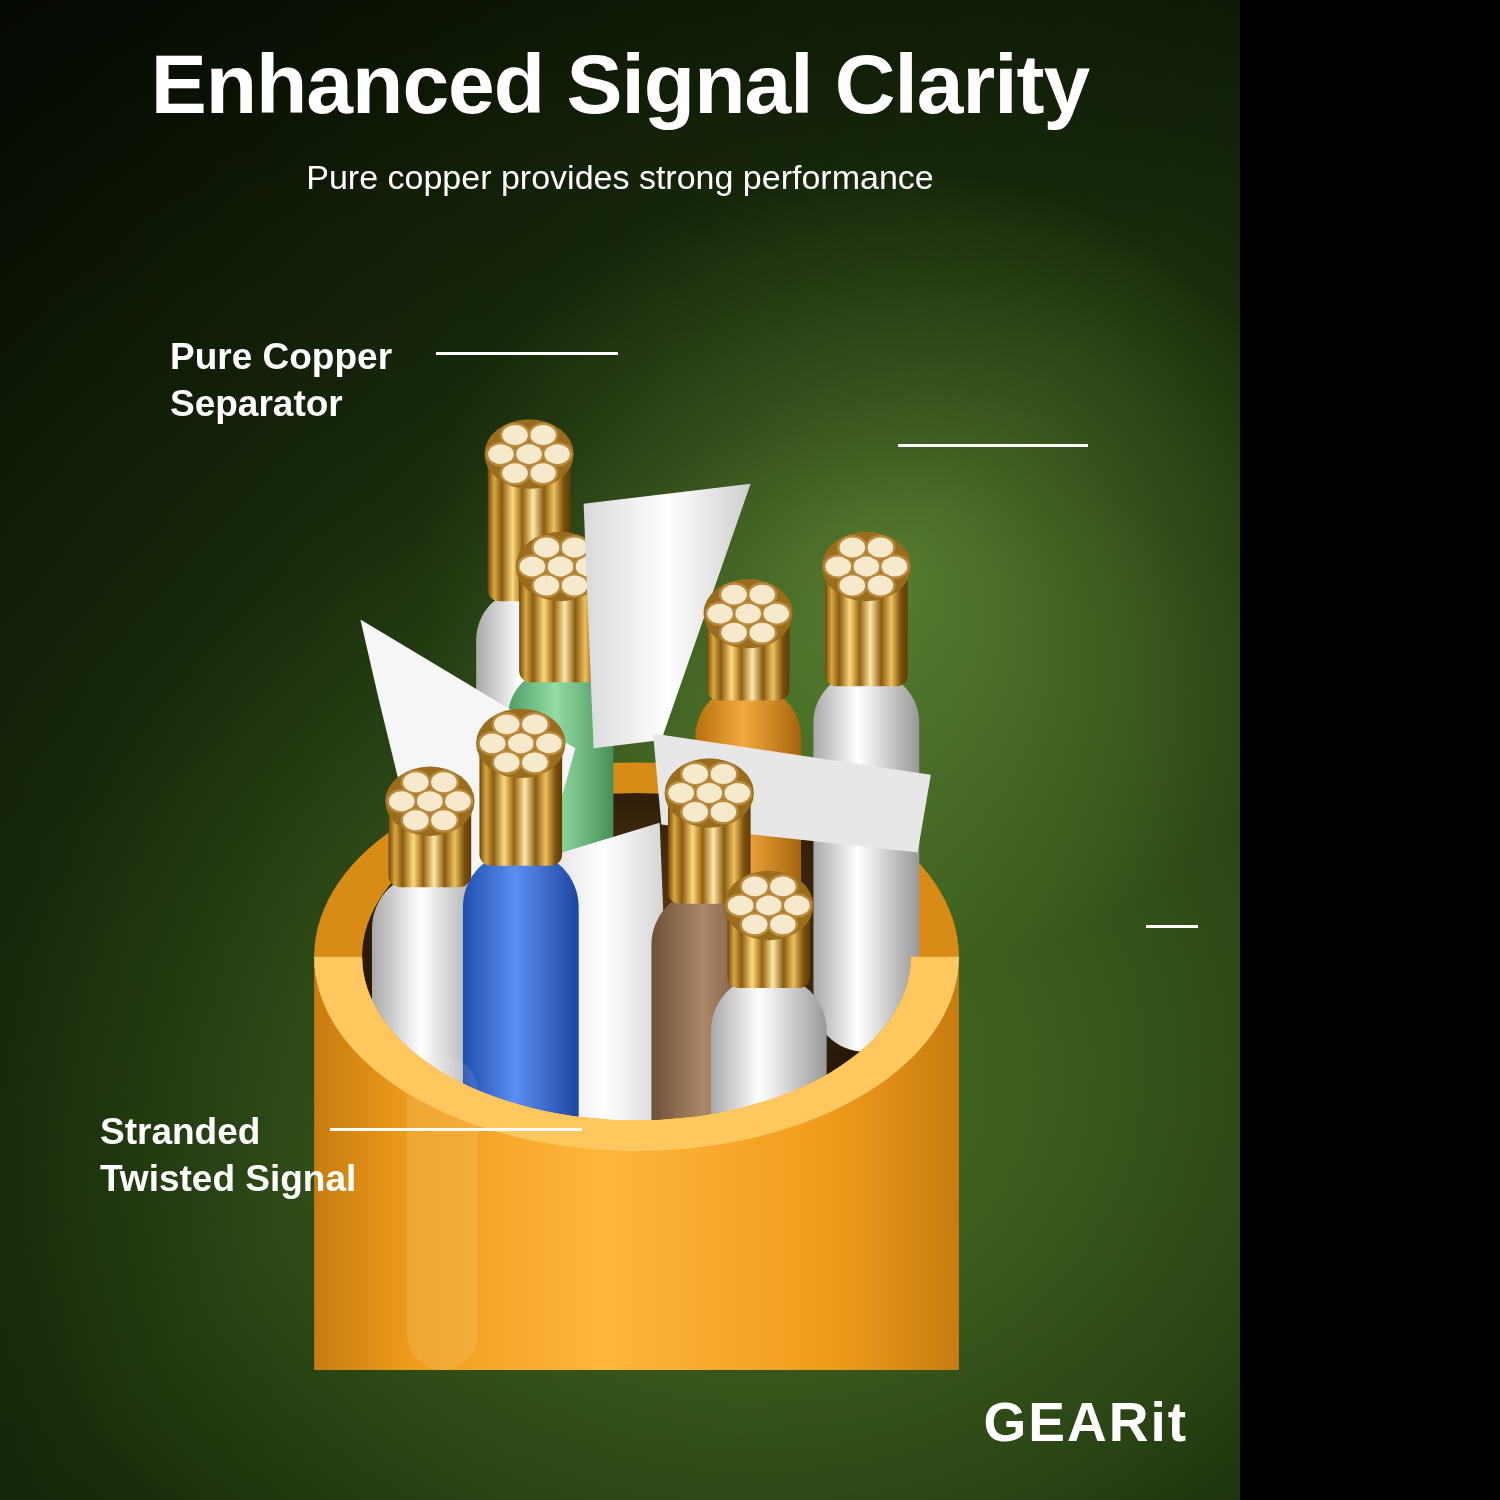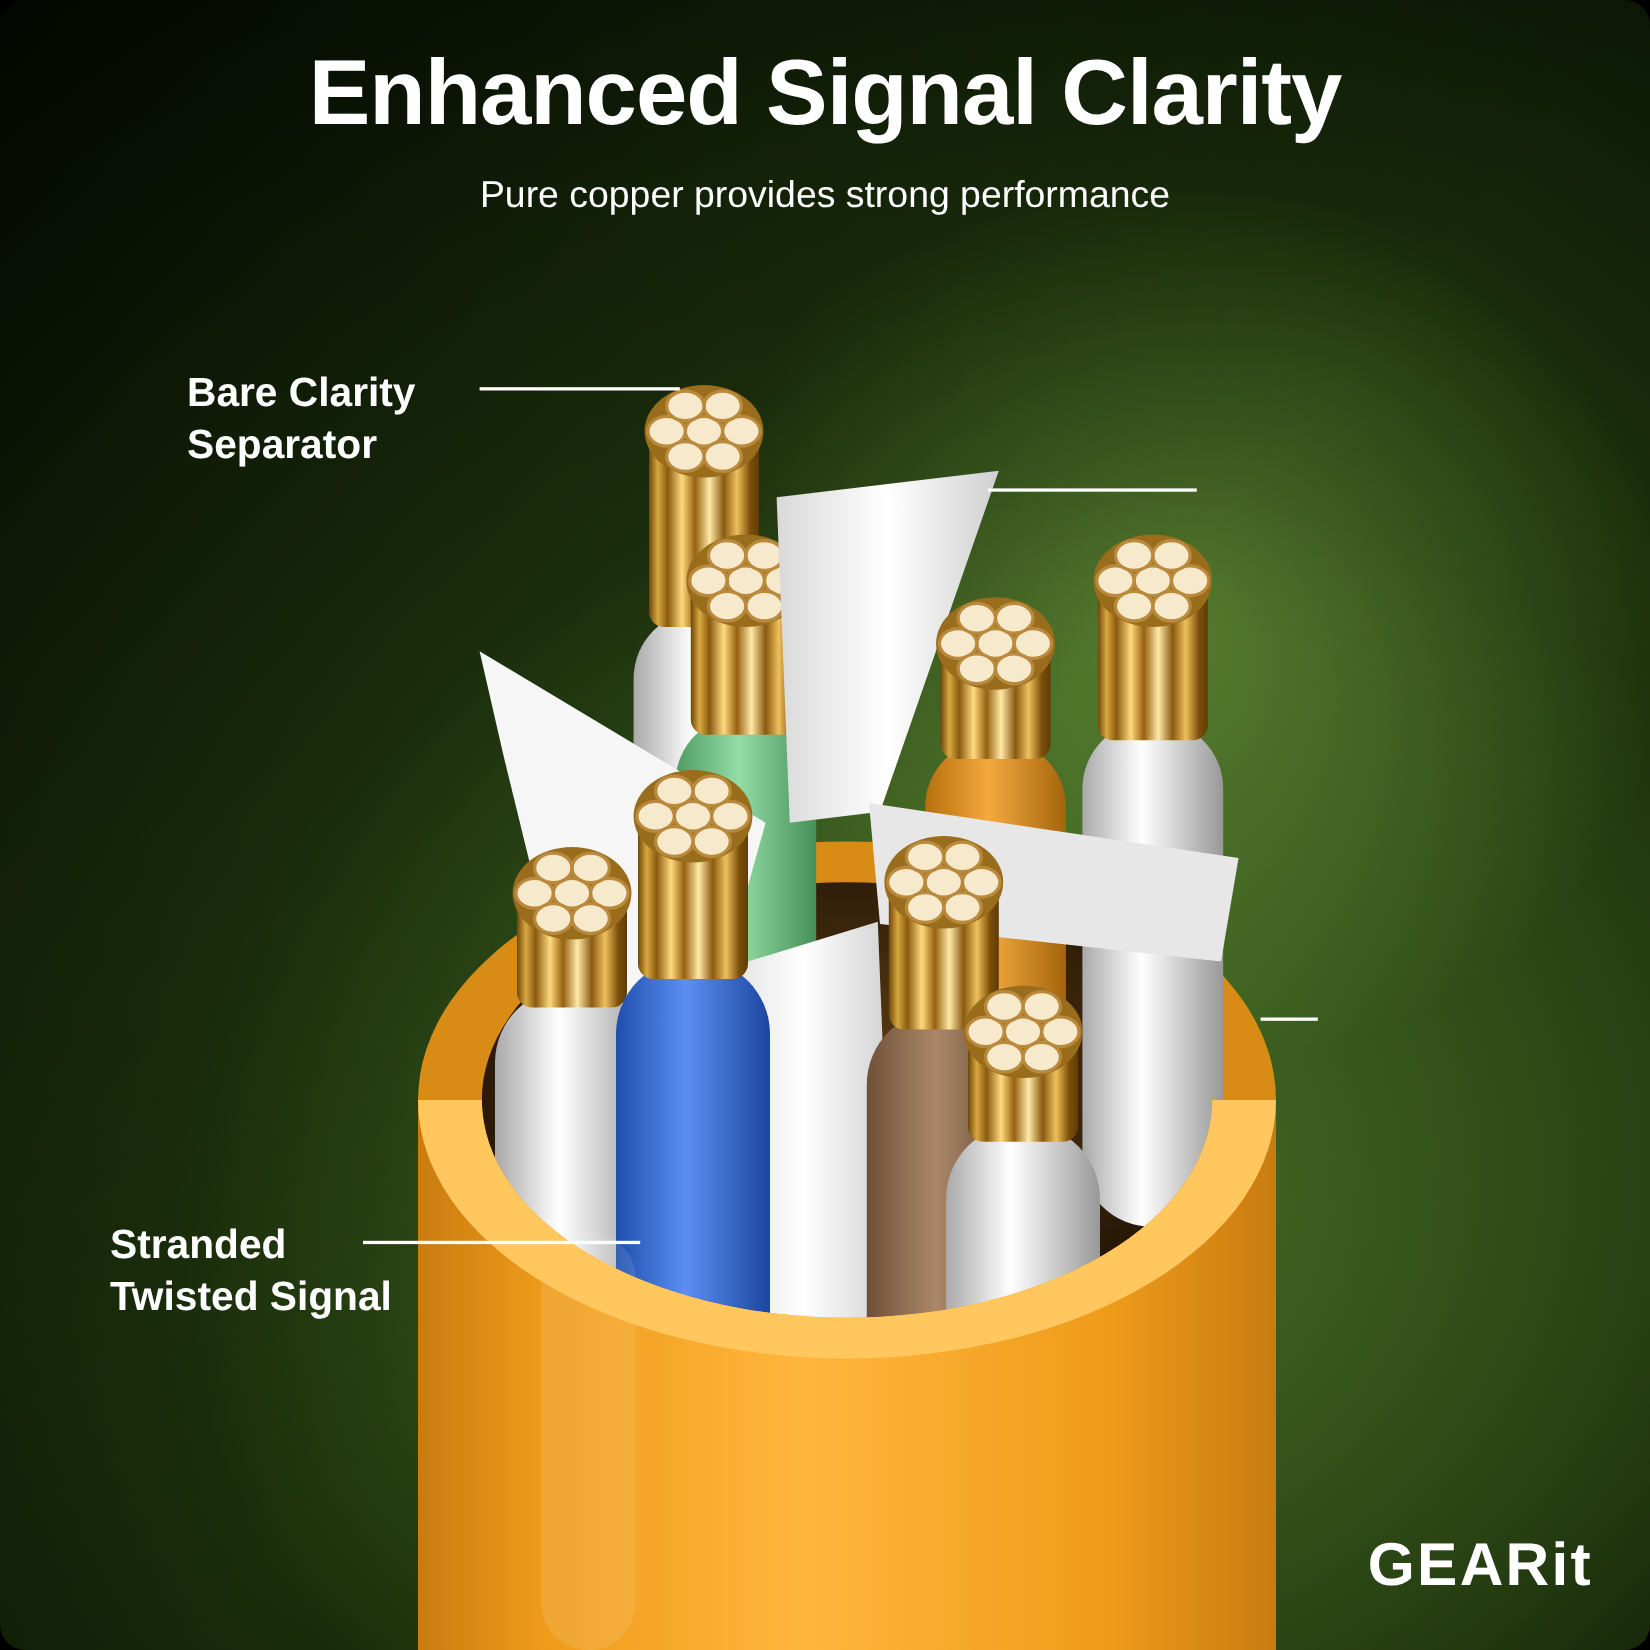--- a/index.html
+++ b/index.html
@@ -1,25 +1,24 @@
 <!DOCTYPE html>
 <html><head>
 <meta charset="utf-8">
 <style>
   *{margin:0;padding:0;box-sizing:border-box}
   html,body{background:#000}
   .page{
-    position:relative;width:1500px;height:1500px;overflow:hidden;
+    position:relative;width:1240px;height:1500px;overflow:hidden;
     font-family:"Liberation Sans",sans-serif;color:#fff;
     background:
       linear-gradient(132deg, rgba(0,0,0,.68) 0%, rgba(0,0,0,.28) 30%, rgba(0,0,0,0) 54%),
       radial-gradient(640px 560px at 71% 38%, rgba(130,180,75,.50), rgba(130,180,75,0) 72%),
       radial-gradient(1050px 900px at 63% 74%, rgba(100,150,55,.55), rgba(100,150,55,0) 75%),
       radial-gradient(1500px 1300px at 52% 58%, #2c4a15 0%, #1b2f0b 55%, #0a1505 85%, #060c03 100%);
-    border-radius: 23px;
   }
   .art{position:absolute;inset:0;width:100%;height:100%}
   .title{
     position:absolute;top:36px;left:0;width:100%;text-align:center;
     font-size:84px;font-weight:800;letter-spacing:-1px;
   }
   .subtitle{
     position:absolute;top:158px;left:0;width:100%;text-align:center;
     font-size:34px;font-weight:400;
   }
@@ -197,21 +196,21 @@
         <rect x="492" y="1120" width="86" height="380" rx="43" fill="#ffffff" opacity="0.10"></rect>
         <path d="M380,1000 A390,235 0 0 0 1160,1000 L1102,1000 A332,198 0 0 1 438,1000 Z" fill="#ffc75e"></path>
       </g>
     </g>
   </svg>
 
   <h1 class="title">Enhanced Signal Clarity</h1>
   <div class="subtitle">Pure copper provides strong performance</div>
 
   <div class="callout" style="left:170px;top:333px">
-    <span>Bare Clarity</span>
+    <span>Pure Copper</span>
     <span>Separator</span>
   </div>
   <div class="leader" style="left:436px;top:352px;width:182px"></div>
 
   <div class="leader" style="left:898px;top:444px;width:190px"></div>
 
   <div class="leader" style="left:1146px;top:925px;width:52px"></div>
 
   <div class="callout" style="left:100px;top:1108px">
     <span>Stranded</span>

